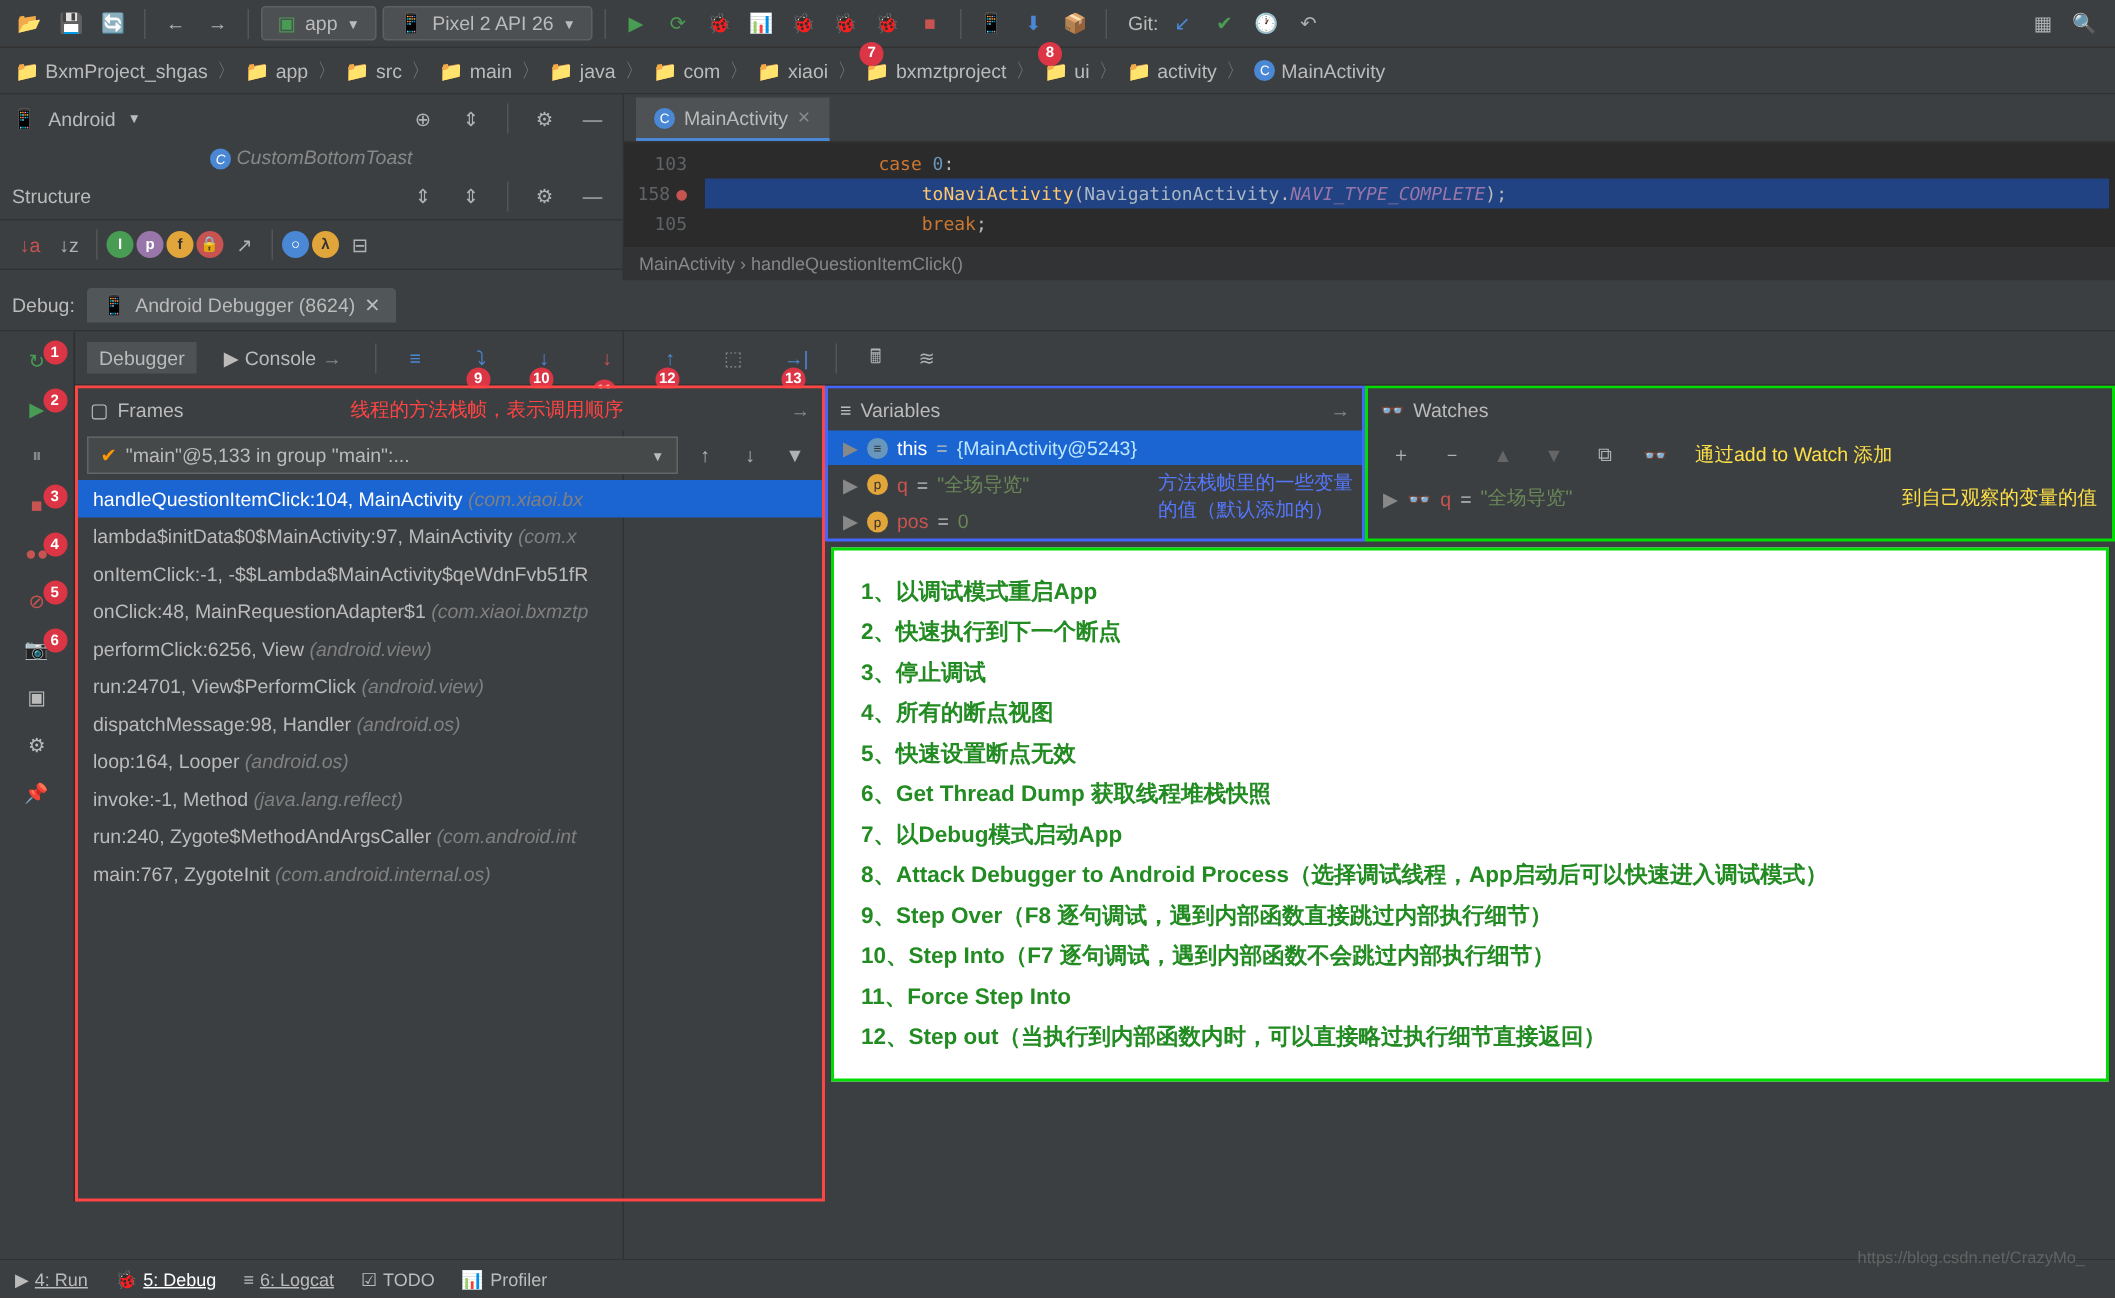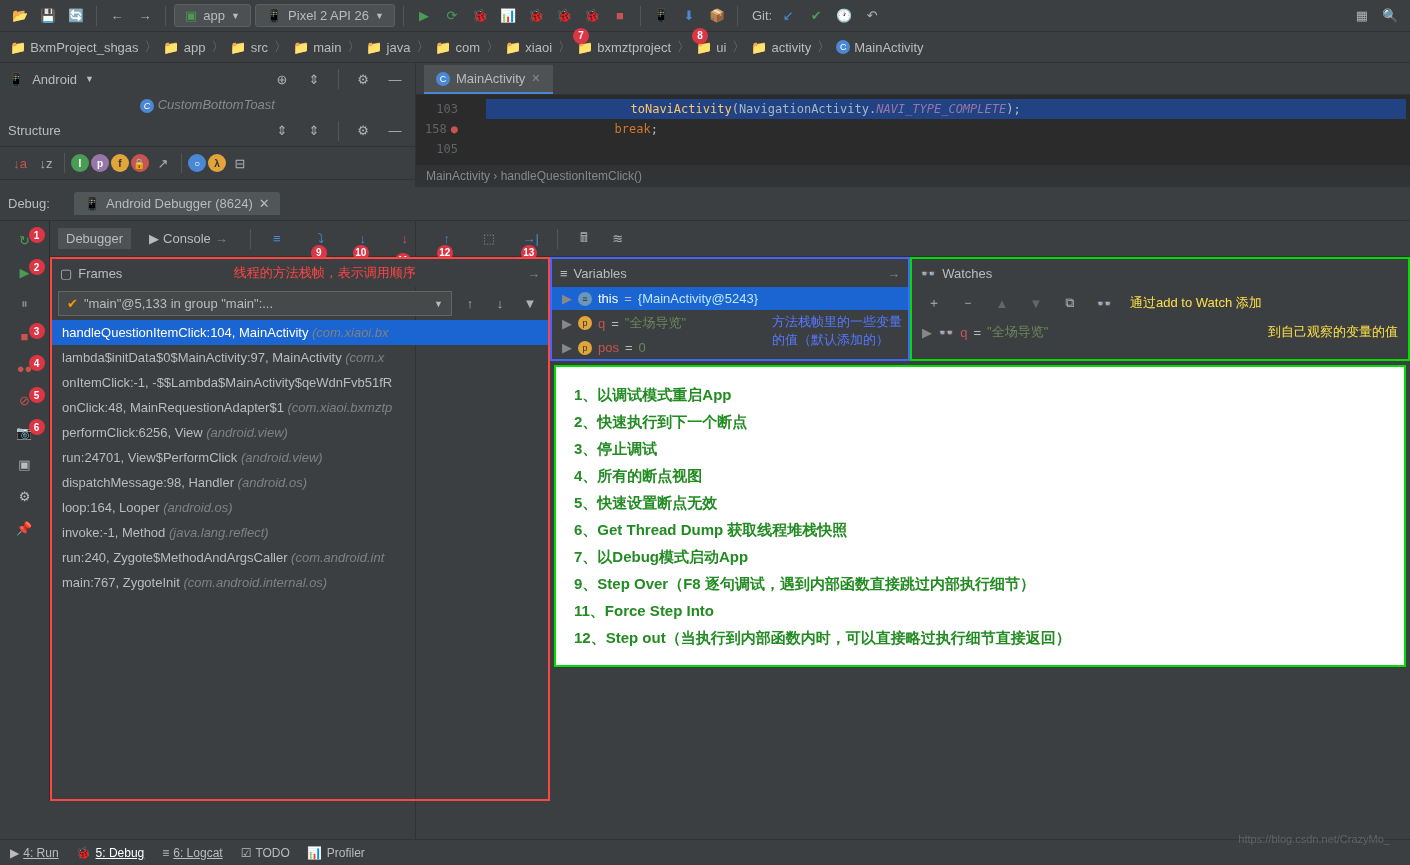--- a/index.html
+++ b/index.html
@@ -26,23 +26,23 @@
 .i-red { background: #c75450; color: #fff; }
 .i-blue { background: #4a88d6; color: #fff; }
 .editor-area { flex: 1; display: flex; flex-direction: column; }
 .tabs { display: flex; background: #3c3f41; border-bottom: 1px solid #323232; padding: 0 0 0 8px; height: 32px; align-items: flex-end; }
 .tab { display: flex; align-items: center; gap: 6px; padding: 6px 12px; background: #4e5254; border-bottom: 2px solid #4a88d6; cursor: pointer; }
 .tab .close-x { color: #888; cursor: pointer; font-size: 11px; }
 .code-area { display: flex; background: #2b2b2b; height: 70px; }
 .gutter { width: 50px; text-align: right; padding: 4px 8px; color: #606366; font-family: monospace; font-size: 12px; line-height: 20px; }
 .code-lines { flex: 1; padding: 4px; font-family: "Consolas", monospace; font-size: 12px; line-height: 20px; }
 .code-line { white-space: pre; }
-.code-highlight { background: #214283; margin-left: 16px; }
+.code-highlight { background: #214283; }
 .breadcrumb-bottom { padding: 4px 10px; color: #888; font-size: 12px; background: #313335; }
-.debug-tab-bar { display: flex; align-items: center; background: #3c3f41; padding: 4px 8px; height: 34px; border-bottom: 1px solid #323232; gap: 24px; }
+.debug-tab-bar { display: flex; align-items: center; background: #3c3f41; padding: 4px 8px; height: 34px; border-bottom: 1px solid #323232; gap: 8px; }
 .debug-active-tab { display: flex; align-items: center; gap: 6px; padding: 4px 10px; background: #515658; border-radius: 3px 3px 0 0; }
 .debug-main { display: flex; height: 580px; }
 .debug-left-icons { width: 50px; background: #3c3f41; padding: 8px 4px; display: flex; flex-direction: column; gap: 10px; align-items: center; border-right: 1px solid #2d2d2d; position: relative; }
 .badge { position: absolute; background: #dc3545; color: #fff; border-radius: 50%; width: 16px; height: 16px; font-size: 10px; display: flex; align-items: center; justify-content: center; font-weight: bold; }
 .dbg-icon { width: 28px; height: 22px; display: flex; align-items: center; justify-content: center; cursor: pointer; position: relative; }
 .debug-content { flex: 1; display: flex; flex-direction: column; }
 .debug-sub-toolbar { display: flex; align-items: center; padding: 6px 8px; gap: 10px; border-bottom: 1px solid #323232; height: 36px; position: relative; }
 .tab-btn { display: flex; align-items: center; gap: 4px; padding: 3px 8px; cursor: pointer; }
 .tab-btn.active { background: #4e5254; }
 .step-icons { display: flex; gap: 18px; margin-left: 10px; }
@@ -232,20 +232,21 @@
     <div class="code-area">
       <div class="gutter">
         <div>103</div>
         <div style="display:flex;align-items:center;justify-content:flex-end;gap:4px">
             <span>158</span>
             <span style="color:#c75450">●</span>
           </div>
         <div>105</div>
       </div>
       <div class="code-lines">
+        <div class="code-line"><span style="color:#cc7832">                case</span> <span style="color:#6897bb">0</span>:</div>
         <div class="code-line code-highlight">                    <span style="color:#ffc66d">toNaviActivity</span>(<span style="color:#a9b7c6">NavigationActivity</span>.<span style="color:#9876aa;font-style:italic">NAVI_TYPE_COMPLETE</span>);</div>
         <div class="code-line"><span style="color:#cc7832">                    break</span>;</div>
       </div>
     </div>
     <div class="breadcrumb-bottom">MainActivity › handleQuestionItemClick()</div>
 
     <div class="debug-tab-bar" style="margin-left:-416px">
       <span>Debug:</span>
       <div class="debug-active-tab">
         <span>📱</span>
@@ -393,21 +394,23 @@
               </div>
             </div>
             <div class="info-box" id="info-box">
                 <div><b>1、以调试模式重启App</b></div>
                 <div><b>2、快速执行到下一个断点</b></div>
                 <div><b>3、停止调试</b></div>
                 <div><b>4、所有的断点视图</b></div>
                 <div><b>5、快速设置断点无效</b></div>
                 <div><b>6、Get Thread Dump 获取线程堆栈快照</b></div>
                 <div><b>7、以Debug模式启动App</b></div>
+                <div><b>8、Attack Debugger to Android Process（选择调试线程，App启动后可以快速进入调试模式）</b></div>
                 <div><b>9、Step Over（F8 逐句调试，遇到内部函数直接跳过内部执行细节）</b></div>
+                <div><b>10、Step Into（F7 逐句调试，遇到内部函数不会跳过内部执行细节）</b></div>
                 <div><b>11、Force Step Into</b></div>
                 <div><b>12、Step out（当执行到内部函数内时，可以直接略过执行细节直接返回）</b></div>
               </div>
           </div>
         </div>
       </div>
     </div>
   </div>
 </div>
 

